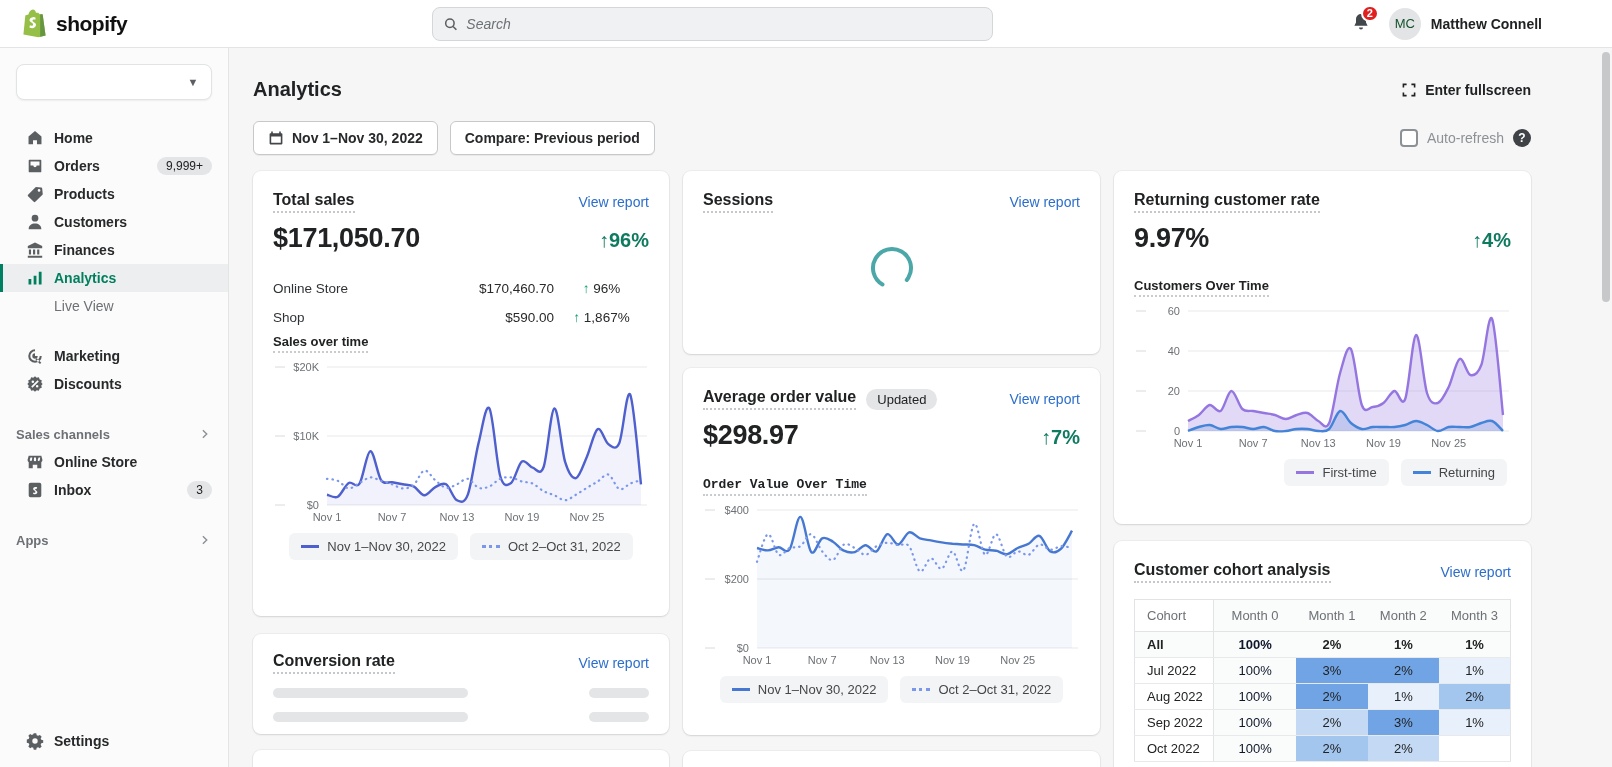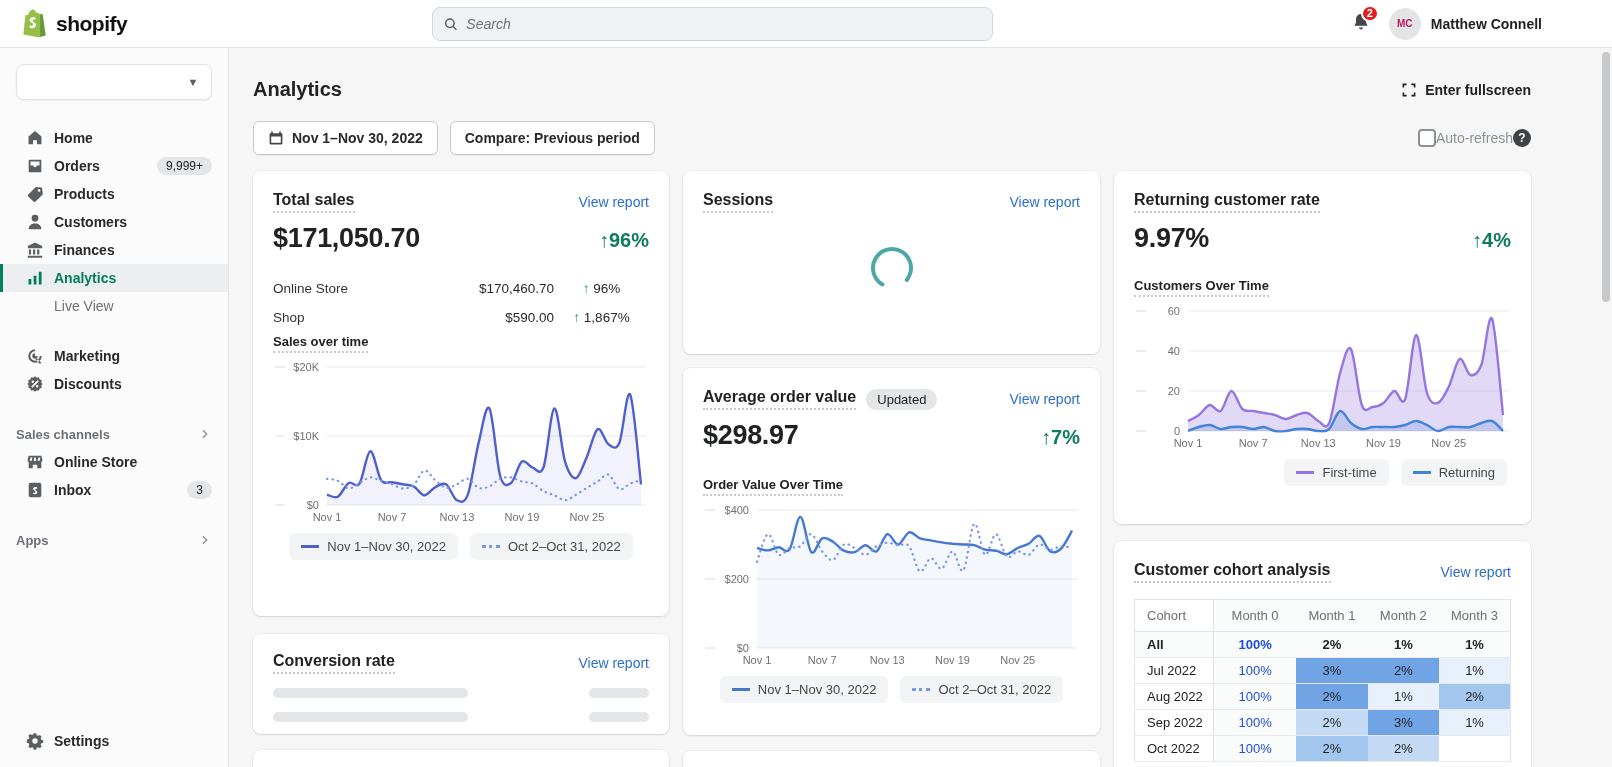--- a/index.html
+++ b/index.html
@@ -18,22 +18,22 @@
   .searchwrap input { border:none; outline:none; background:transparent; font-size:14px; width:100%;
     font-family:inherit; color:#202223;font-style:italic; }
   .searchwrap input::placeholder { color:#6d7175; }
   .topbar-right { margin-left:auto; display:flex; align-items:center; gap:18px; padding-right:50px; }
   .bellwrap { position:relative; cursor:pointer; }
   .bellwrap svg { width:20px; height:20px; fill:#42474c; }
   .notif-badge { position:absolute; top:-7px; right:-8px; min-width:17px; height:17px; border-radius:9px;
     background:#e02020; color:#fff; font-size:11px; font-weight:700; display:flex; align-items:center;
     justify-content:center; padding:0 4px; border:2px solid #fff; }
   .account { display:flex; align-items:center; gap:10px; cursor:pointer; }
-  .avatar { width:32px; height:32px; border-radius:50%; background:#e3e4e6; color:#be185d;
-    font-size:10px; font-weight:700; display:flex; align-items:center; justify-content:center; }
+  .avatar { width:32px; height:32px; border-radius:50%; background:#e3e4e6; color:#14532d;
+    font-size:13px; font-weight:400; display:flex; align-items:center; justify-content:center; }
   .username { font-size:14px; font-weight:600; }
 
   
   .sidebar { position:absolute; top:48px; left:0; width:229px; bottom:0; background:#fbfbfb;
     border-right:1px solid #e3e4e5; z-index:20; }
   .store-selector { margin:16px 16px 24px 16px; height:36px; background:#fff; border:1px solid #e1e3e5;
     border-radius:8px; box-shadow:0 1px 2px rgba(0,0,0,.06); display:flex; align-items:center; cursor:pointer; }
   .store-caret { margin-left:auto; width:36px; text-align:center; color:#5c5f62; font-size:11px; }
   .nav-item { display:flex; align-items:center; gap:10px; height:28px; padding:0 16px 0 26px;
     font-size:14px; font-weight:600; color:#27292b; cursor:pointer; position:relative; }
@@ -57,21 +57,21 @@
   .title-row { display:flex; align-items:center; margin-top:30px; }
   .page-title { font-size:20px; font-weight:700; }
   .fullscreen-btn { margin-left:auto; display:flex; align-items:center; gap:8px; font-size:14px;
     font-weight:600; cursor:pointer; }
   .fullscreen-btn svg { width:16px; height:16px; stroke:#202223; }
   .controls-row { display:flex; align-items:center; margin-top:20px; gap:12px; }
   .btn { height:34px; background:#fff; border:1px solid #c6c9cc; border-radius:6px; display:flex;
     align-items:center; gap:8px; padding:0 14px; font-size:14px; font-weight:600; color:#27292b;
     cursor:pointer; box-shadow:0 1px 0 rgba(0,0,0,.05); font-family:inherit; }
   .btn svg { width:16px; height:16px; fill:#44474a; }
-  .auto-refresh { margin-left:auto; display:flex; align-items:center; }
+  .auto-refresh { margin-left:auto; display:flex; align-items:center; gap:9px; }
   .auto-refresh input { appearance:none; width:18px; height:18px; border:2px solid #8c9196;
     border-radius:4px; background:#fff; cursor:pointer; }
   .auto-refresh label { font-size:14px; color:#8c9196; }
   .qmark { width:18px; height:18px; border-radius:50%; background:#3f4246; color:#fff; font-size:12px;
     font-weight:700; display:flex; align-items:center; justify-content:center; cursor:pointer; }
 
   .cols { display:flex; gap:14px; margin-top:16px; align-items:flex-start; }
   .col { display:flex; flex-direction:column; }
   .col1 { width:416px; } .col2 { width:417px; } .col3 { width:417px; }
   .card { background:#fff; border-radius:8px; padding:20px;
@@ -110,21 +110,21 @@
   .skel.long { width:195px; } .skel.short { width:60px; margin-left:auto; }
 
   
   .cohort-table { width:100%; border-collapse:collapse; margin-top:16px; font-size:13px;
     border:1px solid #e1e3e5; border-radius:8px 8px 0 0; }
   .cohort-table th { font-weight:500; color:#6d7175; height:32px; background:#fafbfb;
     border-bottom:1px solid #e1e3e5; text-align:center; }
   .cohort-table td { height:26px; text-align:center; border-bottom:1px solid #e7e9eb; color:#202223; }
   .cohort-table th:first-child, .cohort-table td:first-child { text-align:left; padding-left:12px;
     border-right:1px solid #e1e3e5; background:#fff; }
-  .cohort-table td.m0 { background:#fafbfb; color:#1d4ed8; }
+  .cohort-table td.m0 { background:#fafbfb; color:#0f172a; }
   .cohort-table tr.all-row td { font-weight:700; background:#fafbfb; }
   .cohort-table tr.all-row td:first-child { background:#fafbfb; }
 
   .sliver { height:60px; margin-top:16px; }
 
   
   .scrollbar-track { position:absolute; right:0; top:48px; bottom:0; width:12px; z-index:40; }
   .scrollbar-thumb { position:absolute; right:2px; top:4px; width:8px; height:250px;
     background:#c6c8ca; border-radius:4px; }
 </style>
@@ -398,21 +398,21 @@
       <section class="card" style="height:367px; margin-top:14px;">
         <div class="card-head">
           <span class="card-title">Average order value</span>
           <span class="updated-badge">Updated</span>
           <a class="view-report">View report</a>
         </div>
         <div class="value-row">
           <span class="big-value">$298.97</span>
           <span class="big-change">↑7%</span>
         </div>
-        <div style="margin-top:24px;">
+        <div style="margin-top:24px;font-family:Liberation Mono, monospace;">
           <span class="chart-title">Order Value Over Time</span>
         </div>
         <div class="chart" style="height:168px; margin-top:4px;"><svg width="377" height="168" viewBox="0 0 377 168">
                 <line x1="2" x2="12" y1="148.0" y2="148.0" stroke="#d8dadc"></line>
                 <line x1="54" x2="375" y1="148.0" y2="148.0" stroke="#e8e9eb"></line>
                 <text x="46" y="152" text-anchor="end" font-size="11" fill="#6d7175">$0</text>
                 <line x1="2" x2="12" y1="79.0" y2="79.0" stroke="#d8dadc"></line>
                 <line x1="54" x2="375" y1="79.0" y2="79.0" stroke="#e8e9eb"></line>
                 <text x="46" y="83" text-anchor="end" font-size="11" fill="#6d7175">$200</text>
                 <line x1="2" x2="12" y1="10.0" y2="10.0" stroke="#d8dadc"></line>

